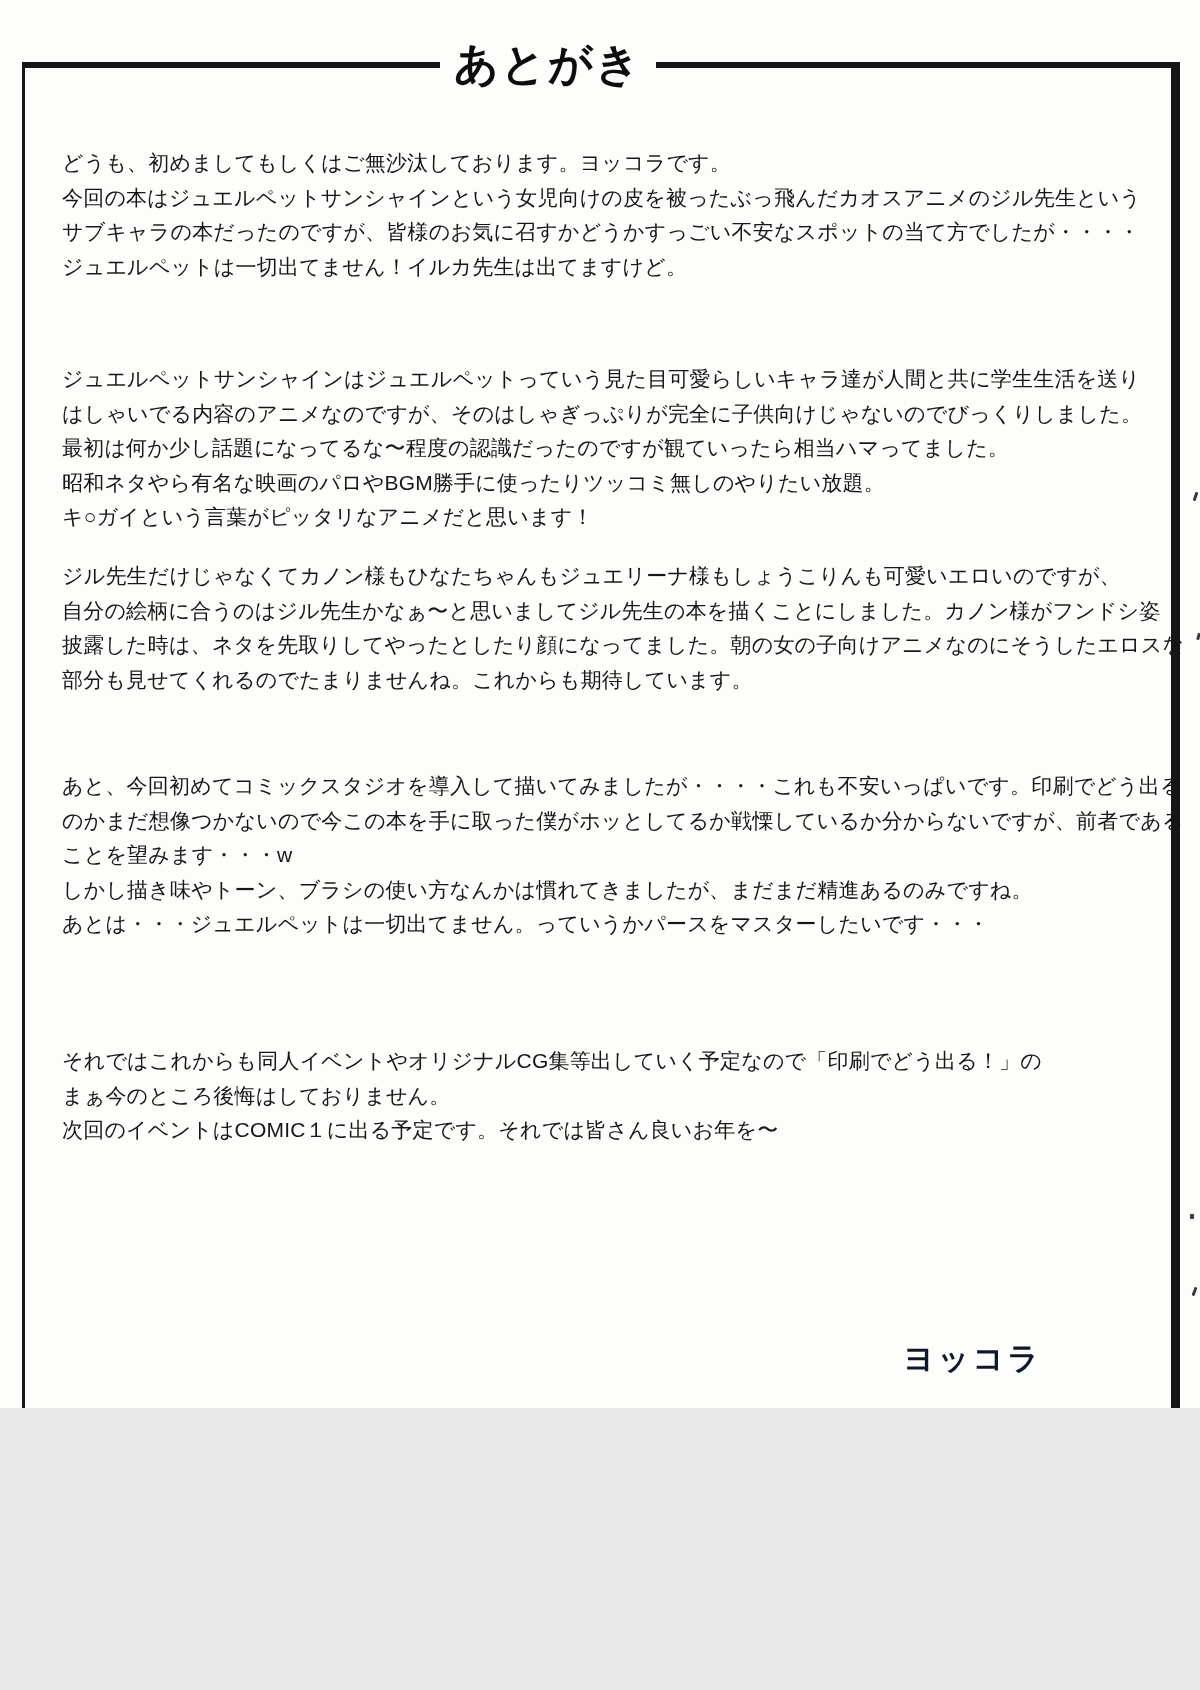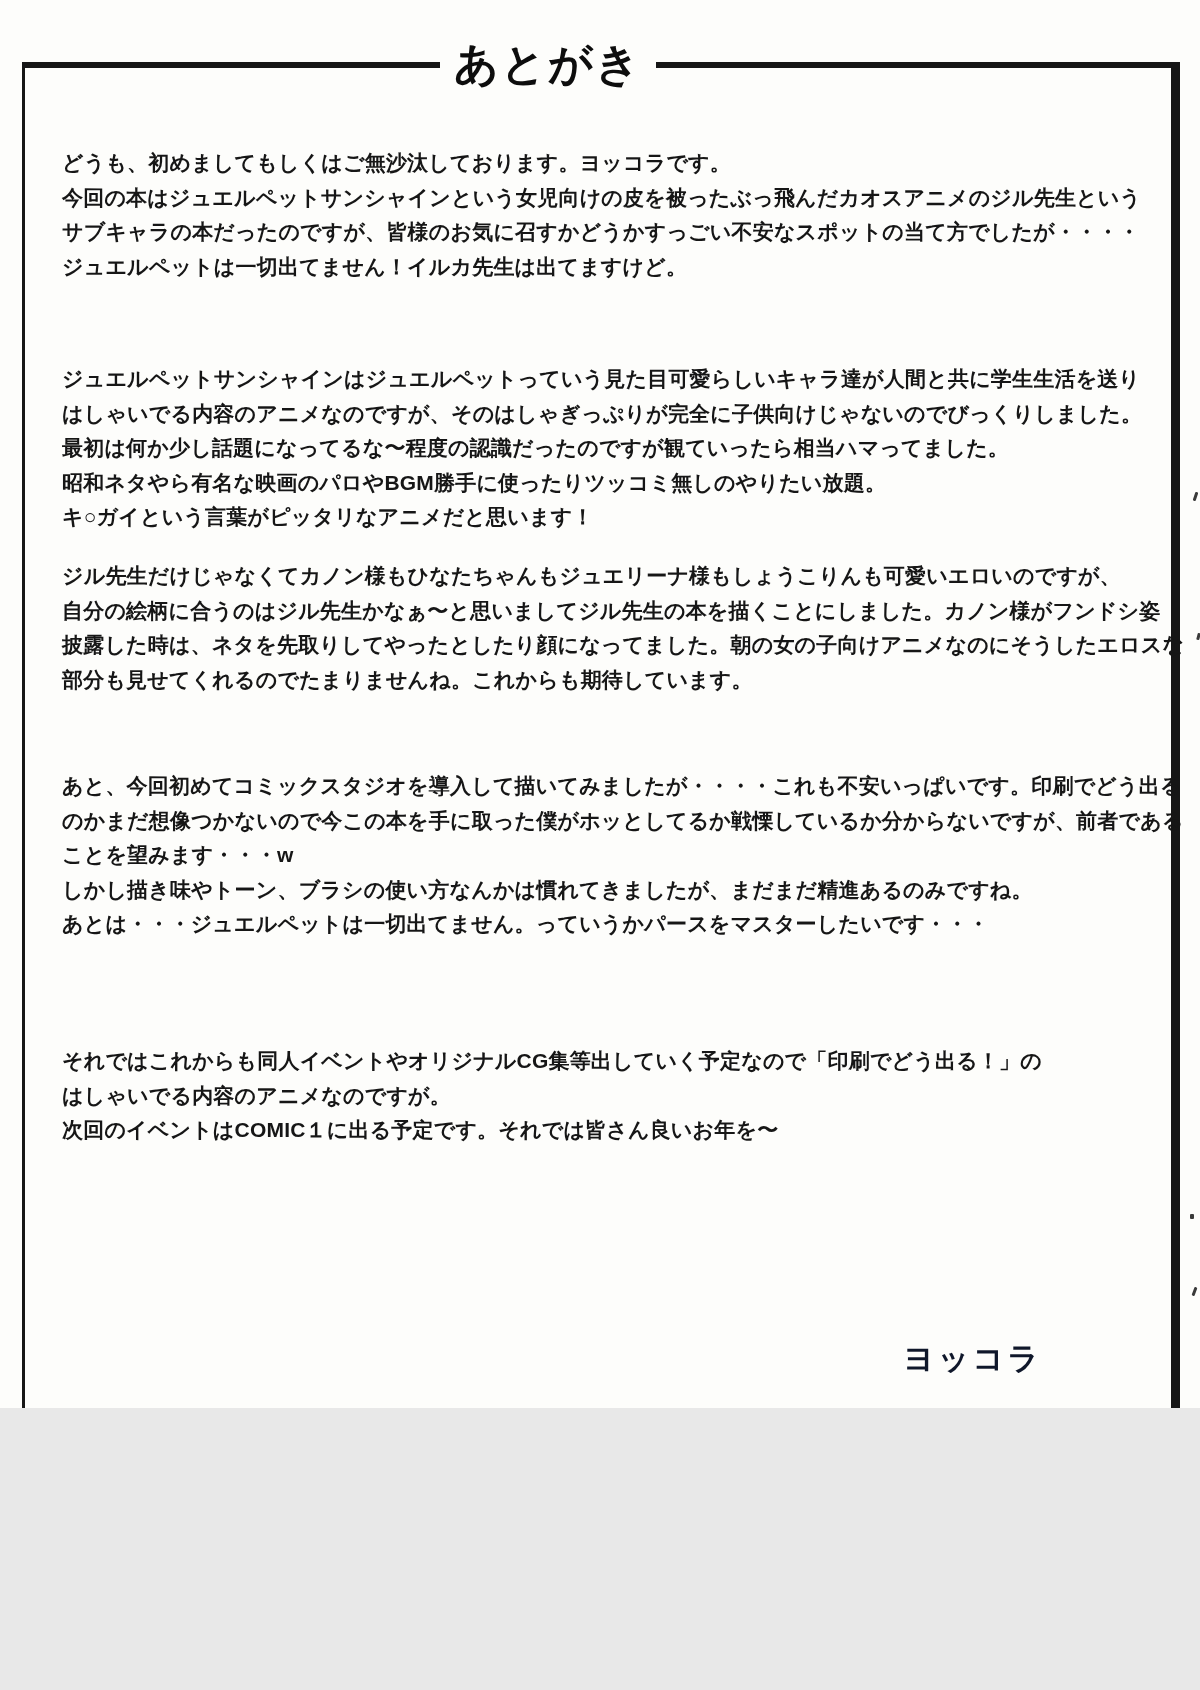--- a/index.html
+++ b/index.html
@@ -38,21 +38,21 @@
     font-weight: 900;
     letter-spacing: 2px;
     color: #0d0d0d;
     white-space: nowrap;
   }
   .bodytext { position: absolute; left: 62px; width: 1030px; z-index: 2; }
   .para { position: absolute; left: 0; width: 100%; }
   .line {
     font-size: 21px;
     line-height: 34.5px;
-    font-weight: 700;
+    font-weight: 400;
     letter-spacing: 0.2px;
     white-space: nowrap;
     color: #161616;
   }
   .p1 { top: 146px; }
   .p2 { top: 354px; margin-top: 8px; }
   .p3 { top: 559px; }
   .p4 { top: 769px; }
   .p5 { top: 1044px; }
   .signature {
@@ -120,21 +120,21 @@
     <div class="para p4">
       <div class="line">あと、今回初めてコミックスタジオを導入して描いてみましたが・・・・これも不安いっぱいです。印刷でどう出る</div>
       <div class="line">のかまだ想像つかないので今この本を手に取った僕がホッとしてるか戦慄しているか分からないですが、前者である</div>
       <div class="line">ことを望みます・・・w</div>
       <div class="line">しかし描き味やトーン、ブラシの使い方なんかは慣れてきましたが、まだまだ精進あるのみですね。</div>
       <div class="line">あとは・・・ジュエルペットは一切出てません。っていうかパースをマスターしたいです・・・</div>
     </div>
 
     <div class="para p5">
       <div class="line">それではこれからも同人イベントやオリジナルCG集等出していく予定なので「印刷でどう出る！」の</div>
-      <div class="line">はしゃいでる内容のアニメなのですが。</div>
+      <div class="line">まぁ今のところ後悔はしておりません。</div>
       <div class="line">次回のイベントはCOMIC１に出る予定です。それでは皆さん良いお年を〜</div>
     </div>
 
   </div>
 
   <div class="signature">ヨッコラ</div>
 
   <div class="page-number">29</div>
 
   <div class="speck s1"></div>

